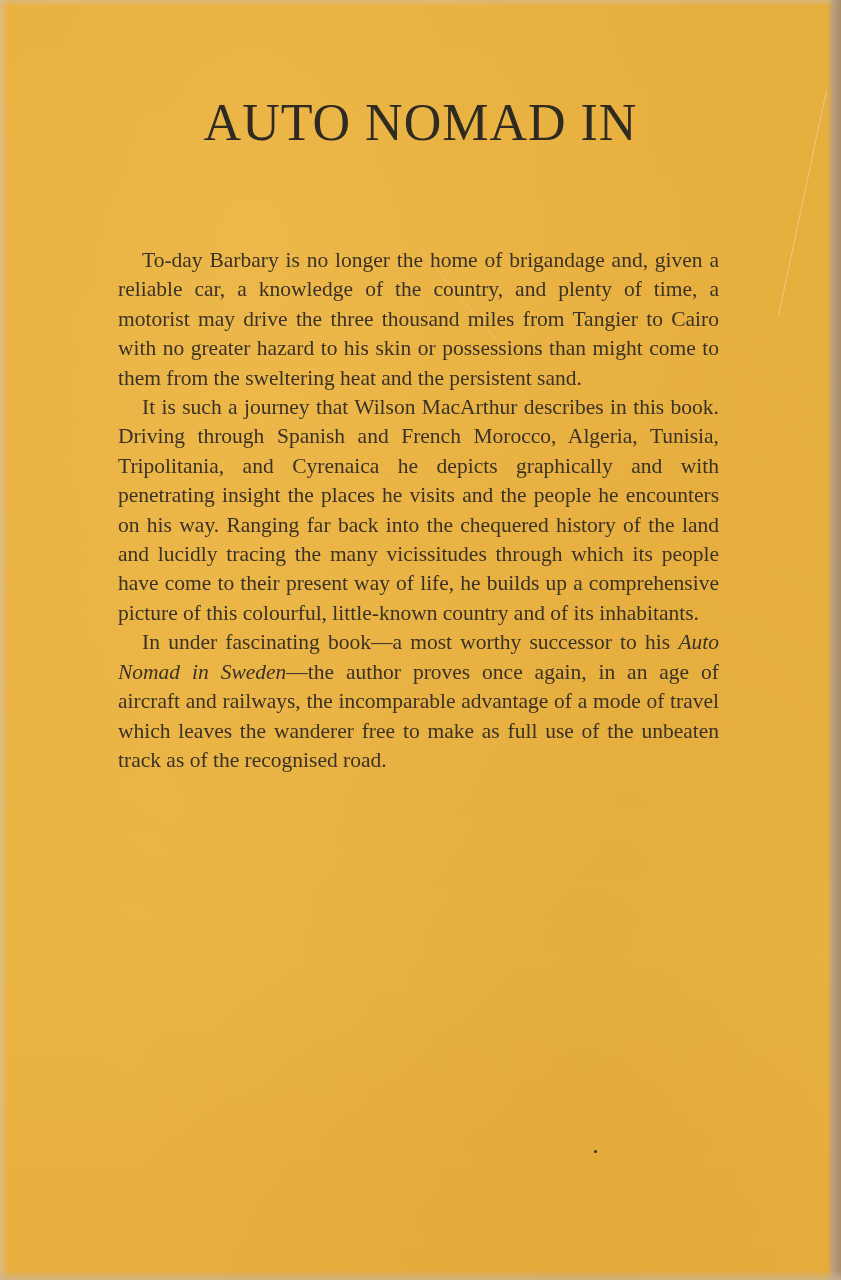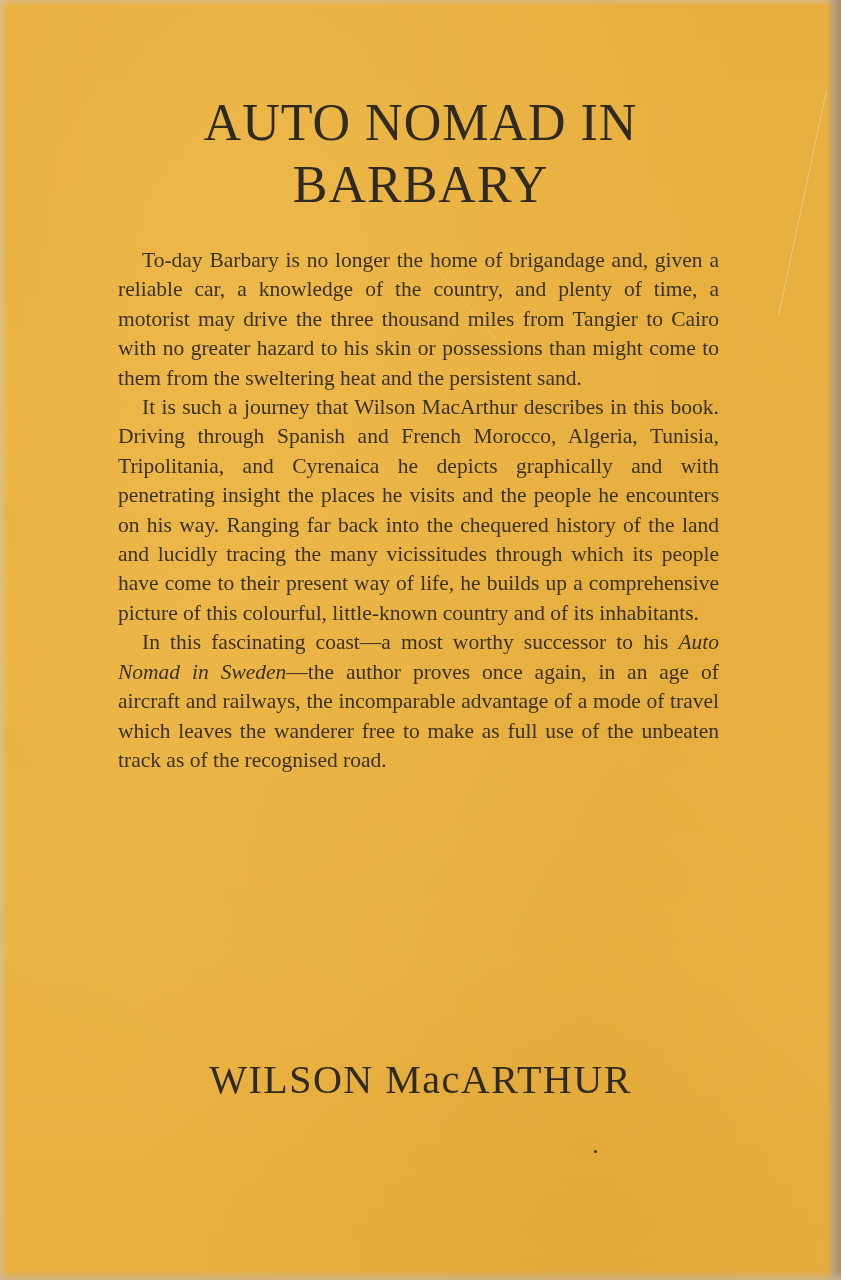--- a/index.html
+++ b/index.html
@@ -123,25 +123,23 @@
   <div class="edge-left"></div>
   <div class="edge-top"></div>
   <div class="edge-right"></div>
   <div class="edge-bottom"></div>
 
   <div class="crease" style="left:826px; top:90px; height:230px; transform: rotate(12deg);"></div>
   <div class="crease" style="left:420px; top:250px; height:120px; transform: rotate(-40deg); opacity:0.5;"></div>
 
   <h1 class="title">
     <span>AUTO NOMAD IN</span>
-    <span>BARBARY</span>
   </h1>
 
   <div class="blurb">
     <p>To-day Barbary is no longer the home of brigandage and, given a reliable car, a knowledge of the country, and plenty of time, a motorist may drive the three thousand miles from Tangier to Cairo with no greater hazard to his skin or possessions than might come to them from the sweltering heat and the persistent sand.</p>
     <p>It is such a journey that Wilson MacArthur describes in this book. Driving through Spanish and French Morocco, Algeria, Tunisia, Tripolitania, and Cyrenaica he depicts graphically and with penetrating insight the places he visits and the people he encounters on his way. Ranging far back into the chequered history of the land and lucidly tracing the many vicissitudes through which its people have come to their present way of life, he builds up a comprehensive picture of this colourful, little-known country and of its inhabitants.</p>
-    <p><span>In this fascinating coast—a most worthy successor to his </span><em>Auto Nomad in Sweden</em><span>—the author proves once again, in an age of aircraft and railways, the incomparable advantage of a mode of travel which leaves the wanderer free to make as full use of the unbeaten track as of the recognised road.</span></p>
+    <p><span>In under fascinating book—a most worthy successor to his </span><em>Auto Nomad in Sweden</em><span>—the author proves once again, in an age of aircraft and railways, the incomparable advantage of a mode of travel which leaves the wanderer free to make as full use of the unbeaten track as of the recognised road.</span></p>
   </div>
 
-  <div class="author">WILSON MacARTHUR</div>
 
   <div class="speck" style="left:594px; top:1150px;"></div>
 </div>
 
 </body></html>

